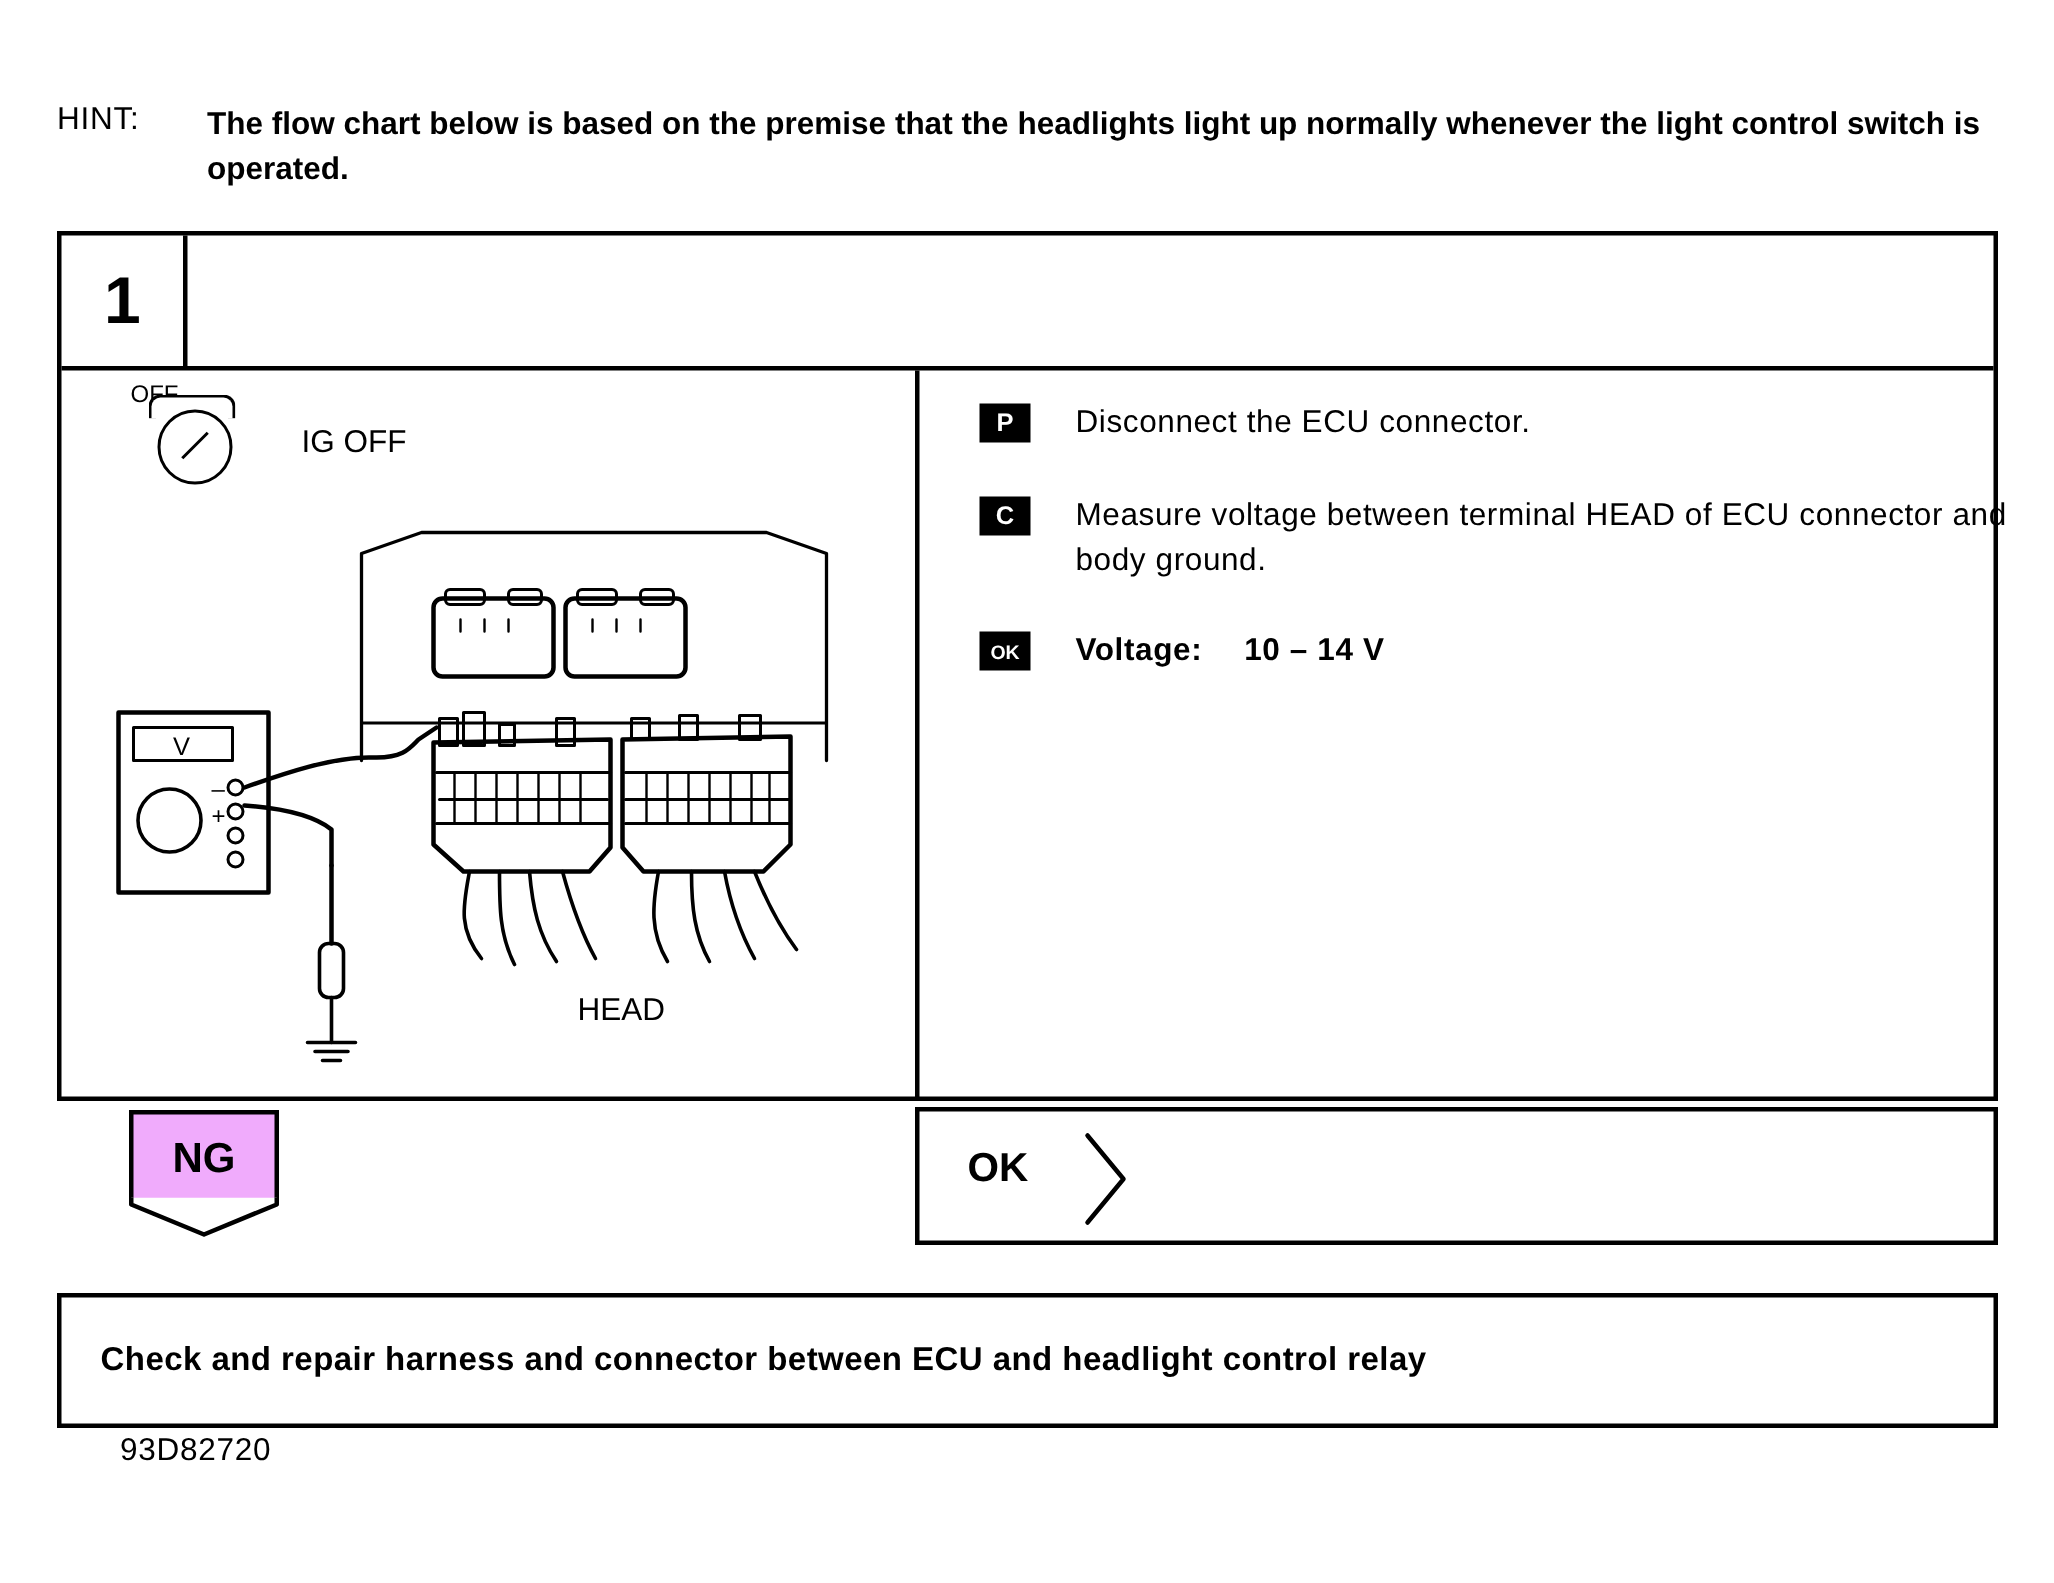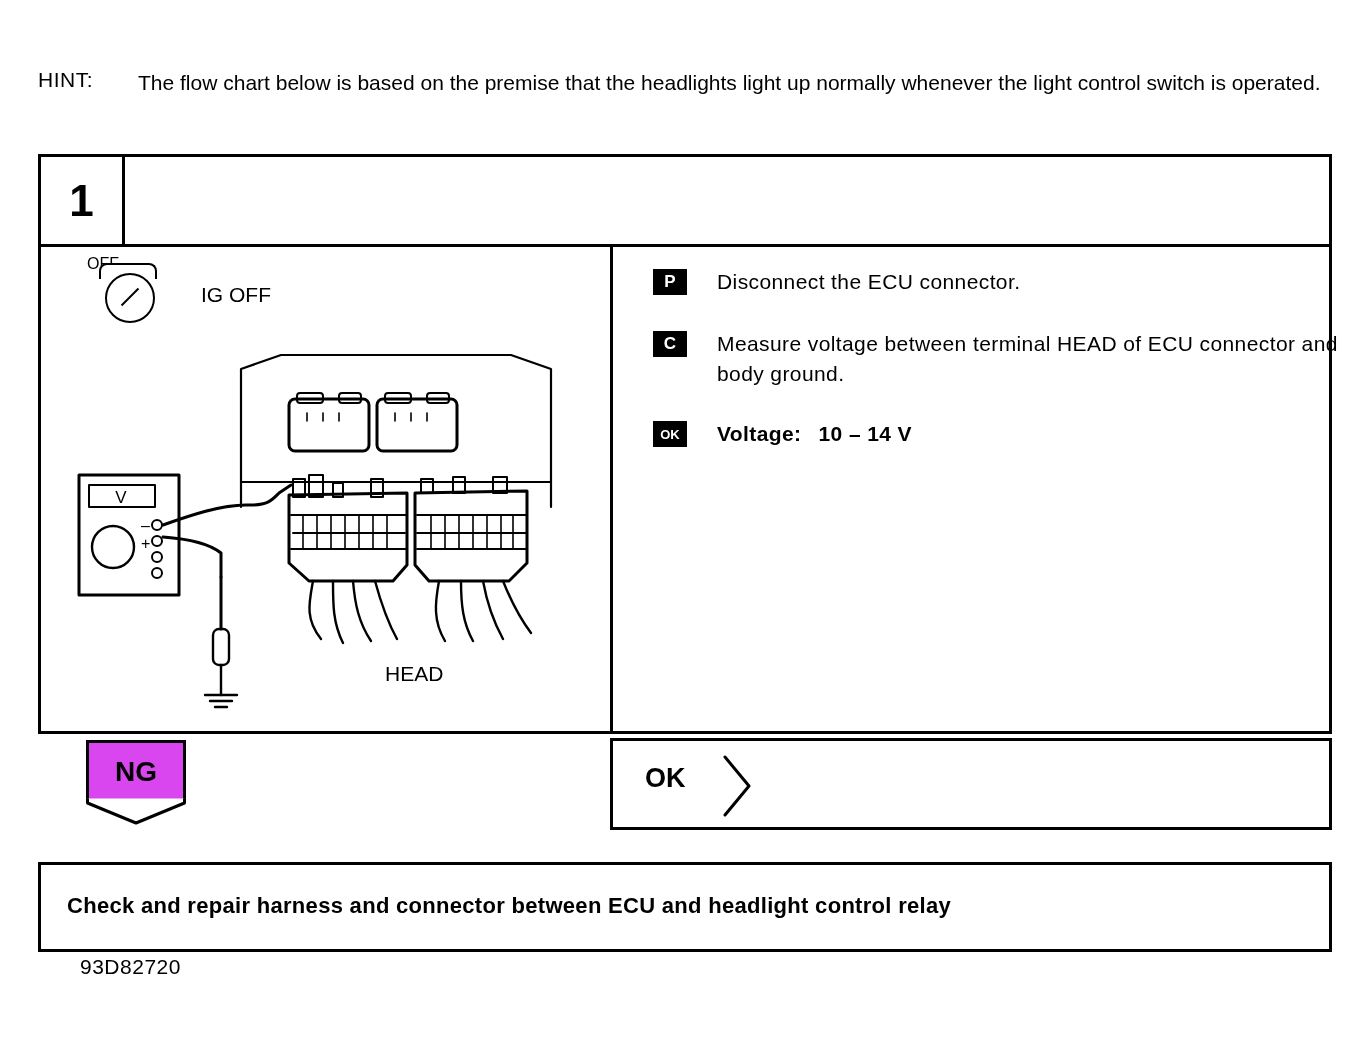--- a/index.html
+++ b/index.html
@@ -30,20 +30,21 @@
     font-size: 21px;
     letter-spacing: 0.5px;
   }
   .hint-text {
     position: absolute;
     left: 100px;
     top: 0;
     width: 1200px;
     font-size: 21px;
     line-height: 30px;
+    font-weight: bold;
   }
 
   
   .step-box {
     position: absolute;
     left: 38px;
     top: 154px;
     width: 1294px;
     height: 580px;
     border: 3px solid #000;
@@ -141,21 +142,21 @@
     line-height: 30px;
     letter-spacing: 0.4px;
   }
   .instr-text.bold { font-weight: bold; }
 
   #row-p  { top: 20px; }
   #row-c  { top: 82px; }
   #row-ok { top: 172px; }
 
   .volt-label { font-weight: bold; }
-  .volt-value { font-weight: bold; margin-left: 17px; }
+  .volt-value { font-weight: bold; margin-left: 28px; }
 
   
   .igoff-wrap {
     position: absolute;
     left: 42px;
     top: 8px;
     width: 220px;
     height: 80px;
   }
   .off-text {
@@ -224,21 +225,21 @@
     width: 100px;
     height: 60px;
     display: flex;
     align-items: center;
     justify-content: center;
     font-size: 28px;
     font-weight: bold;
     border: 3px solid #000;
     border-bottom: none;
     box-sizing: border-box;
-    background: #d946ef;
+    background: #f0abfc;
   }
   .ng-arrow {
     position: absolute;
     left: 0;
     top: 57px;
     width: 100px;
     height: 28px;
   }
 
   .ok-box {

